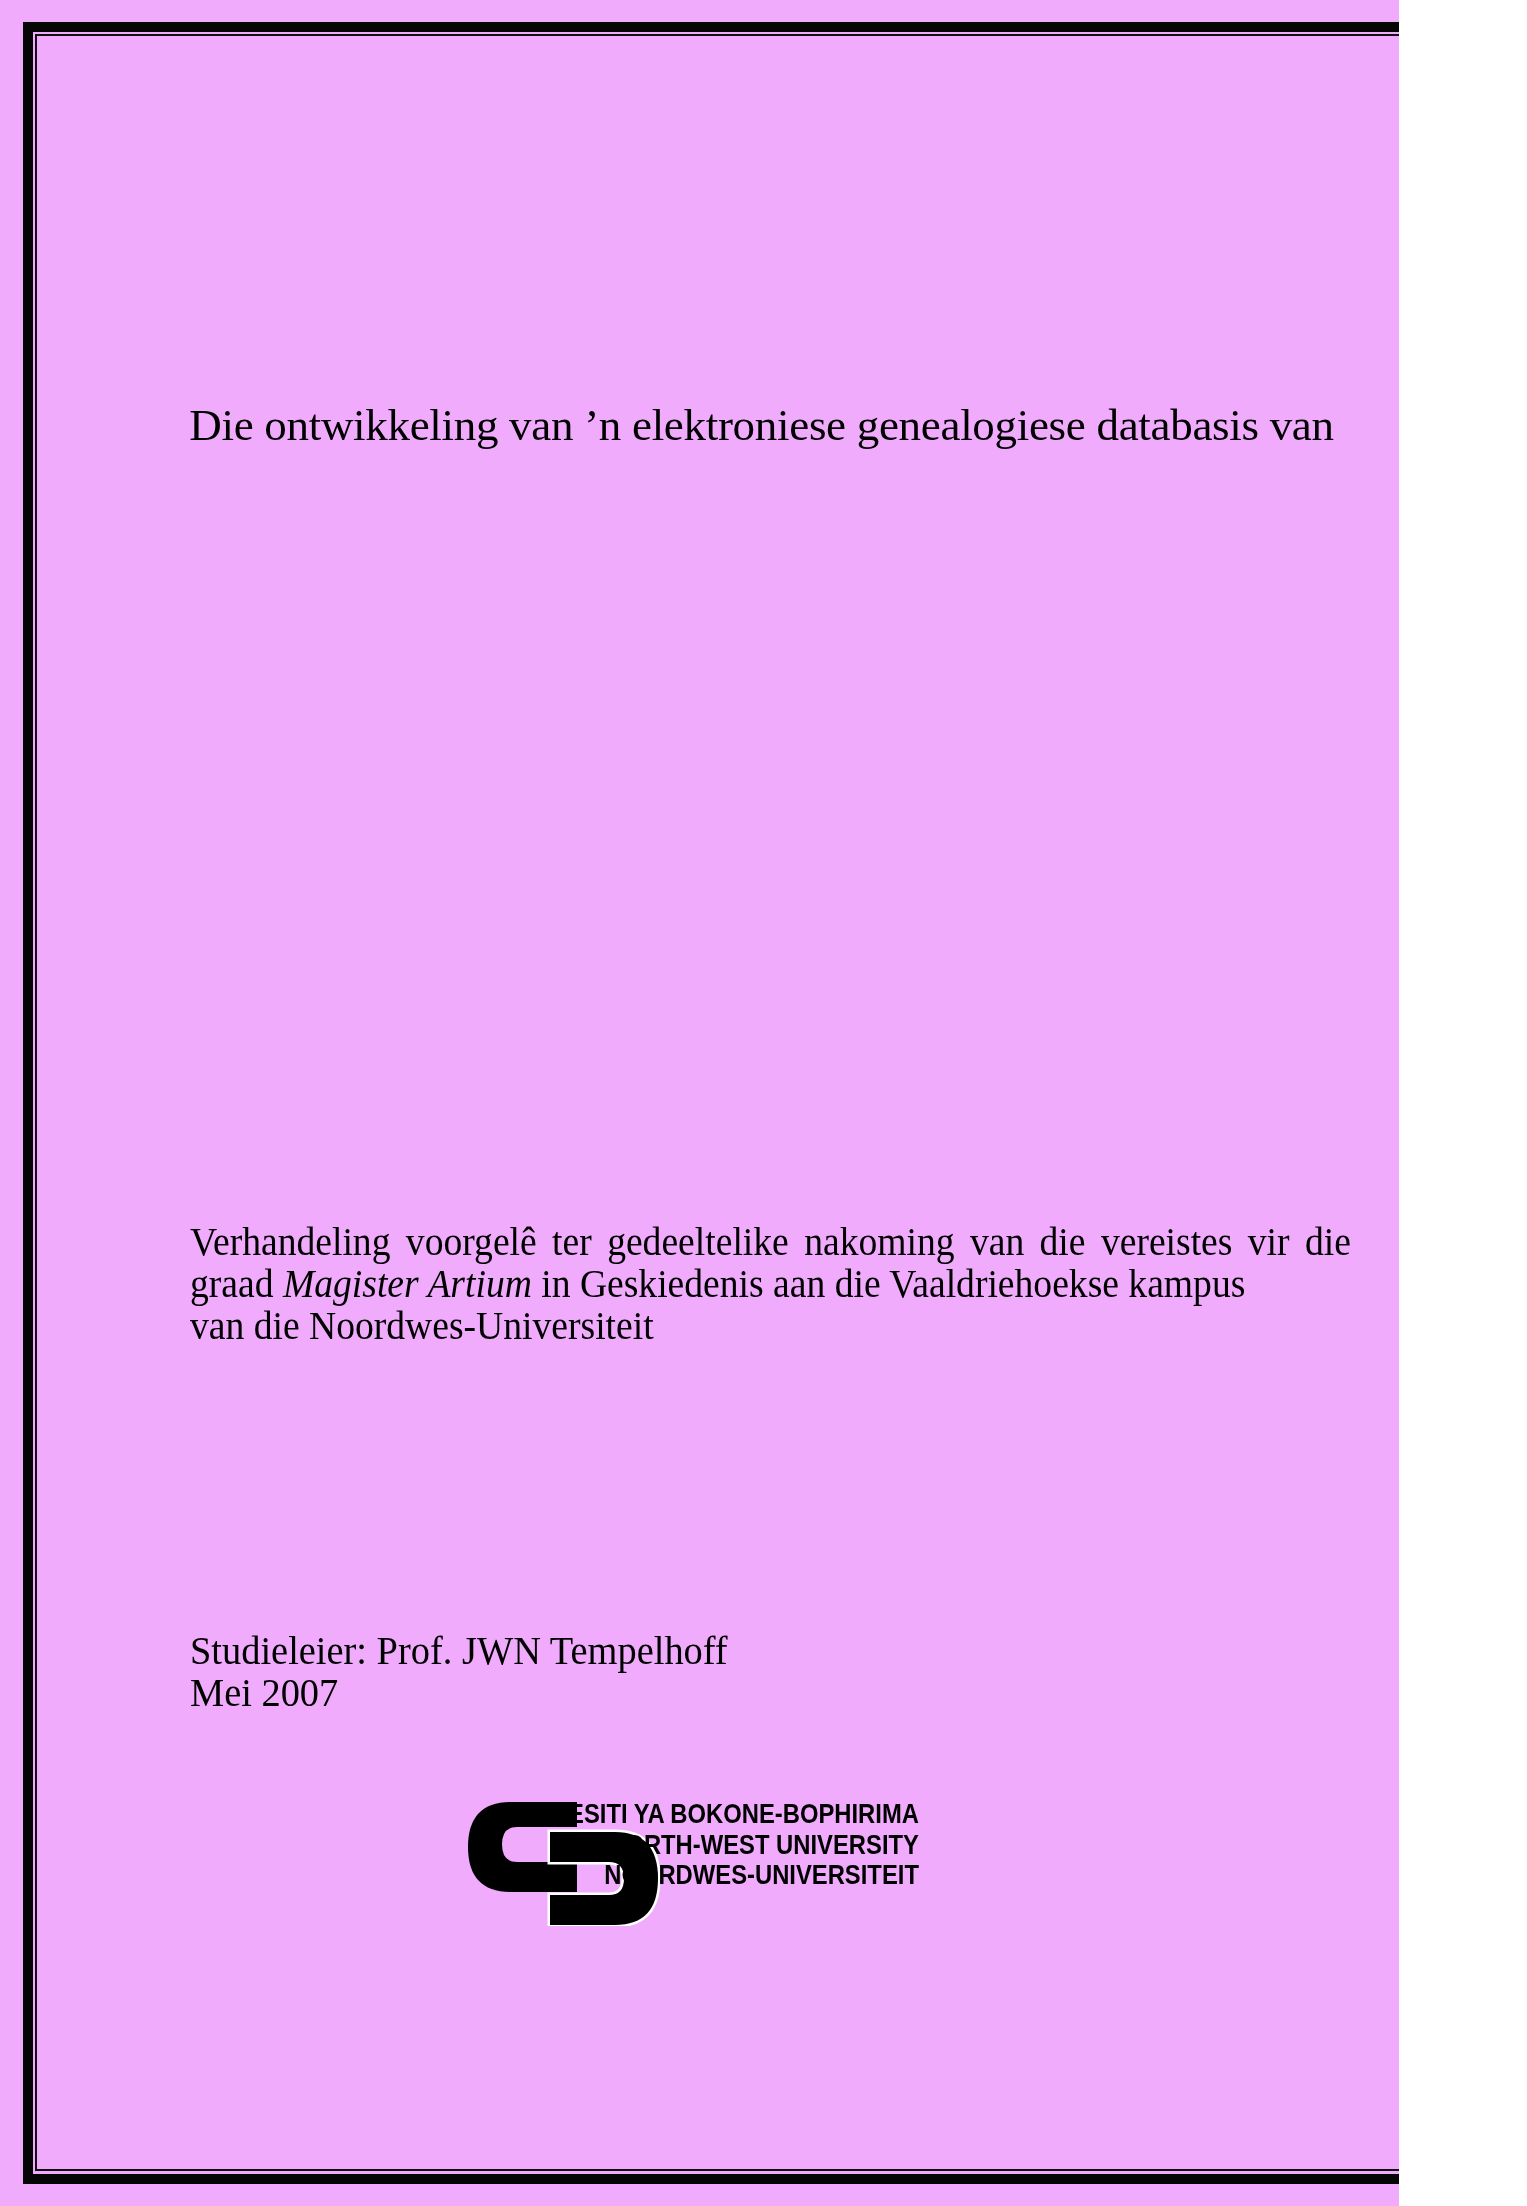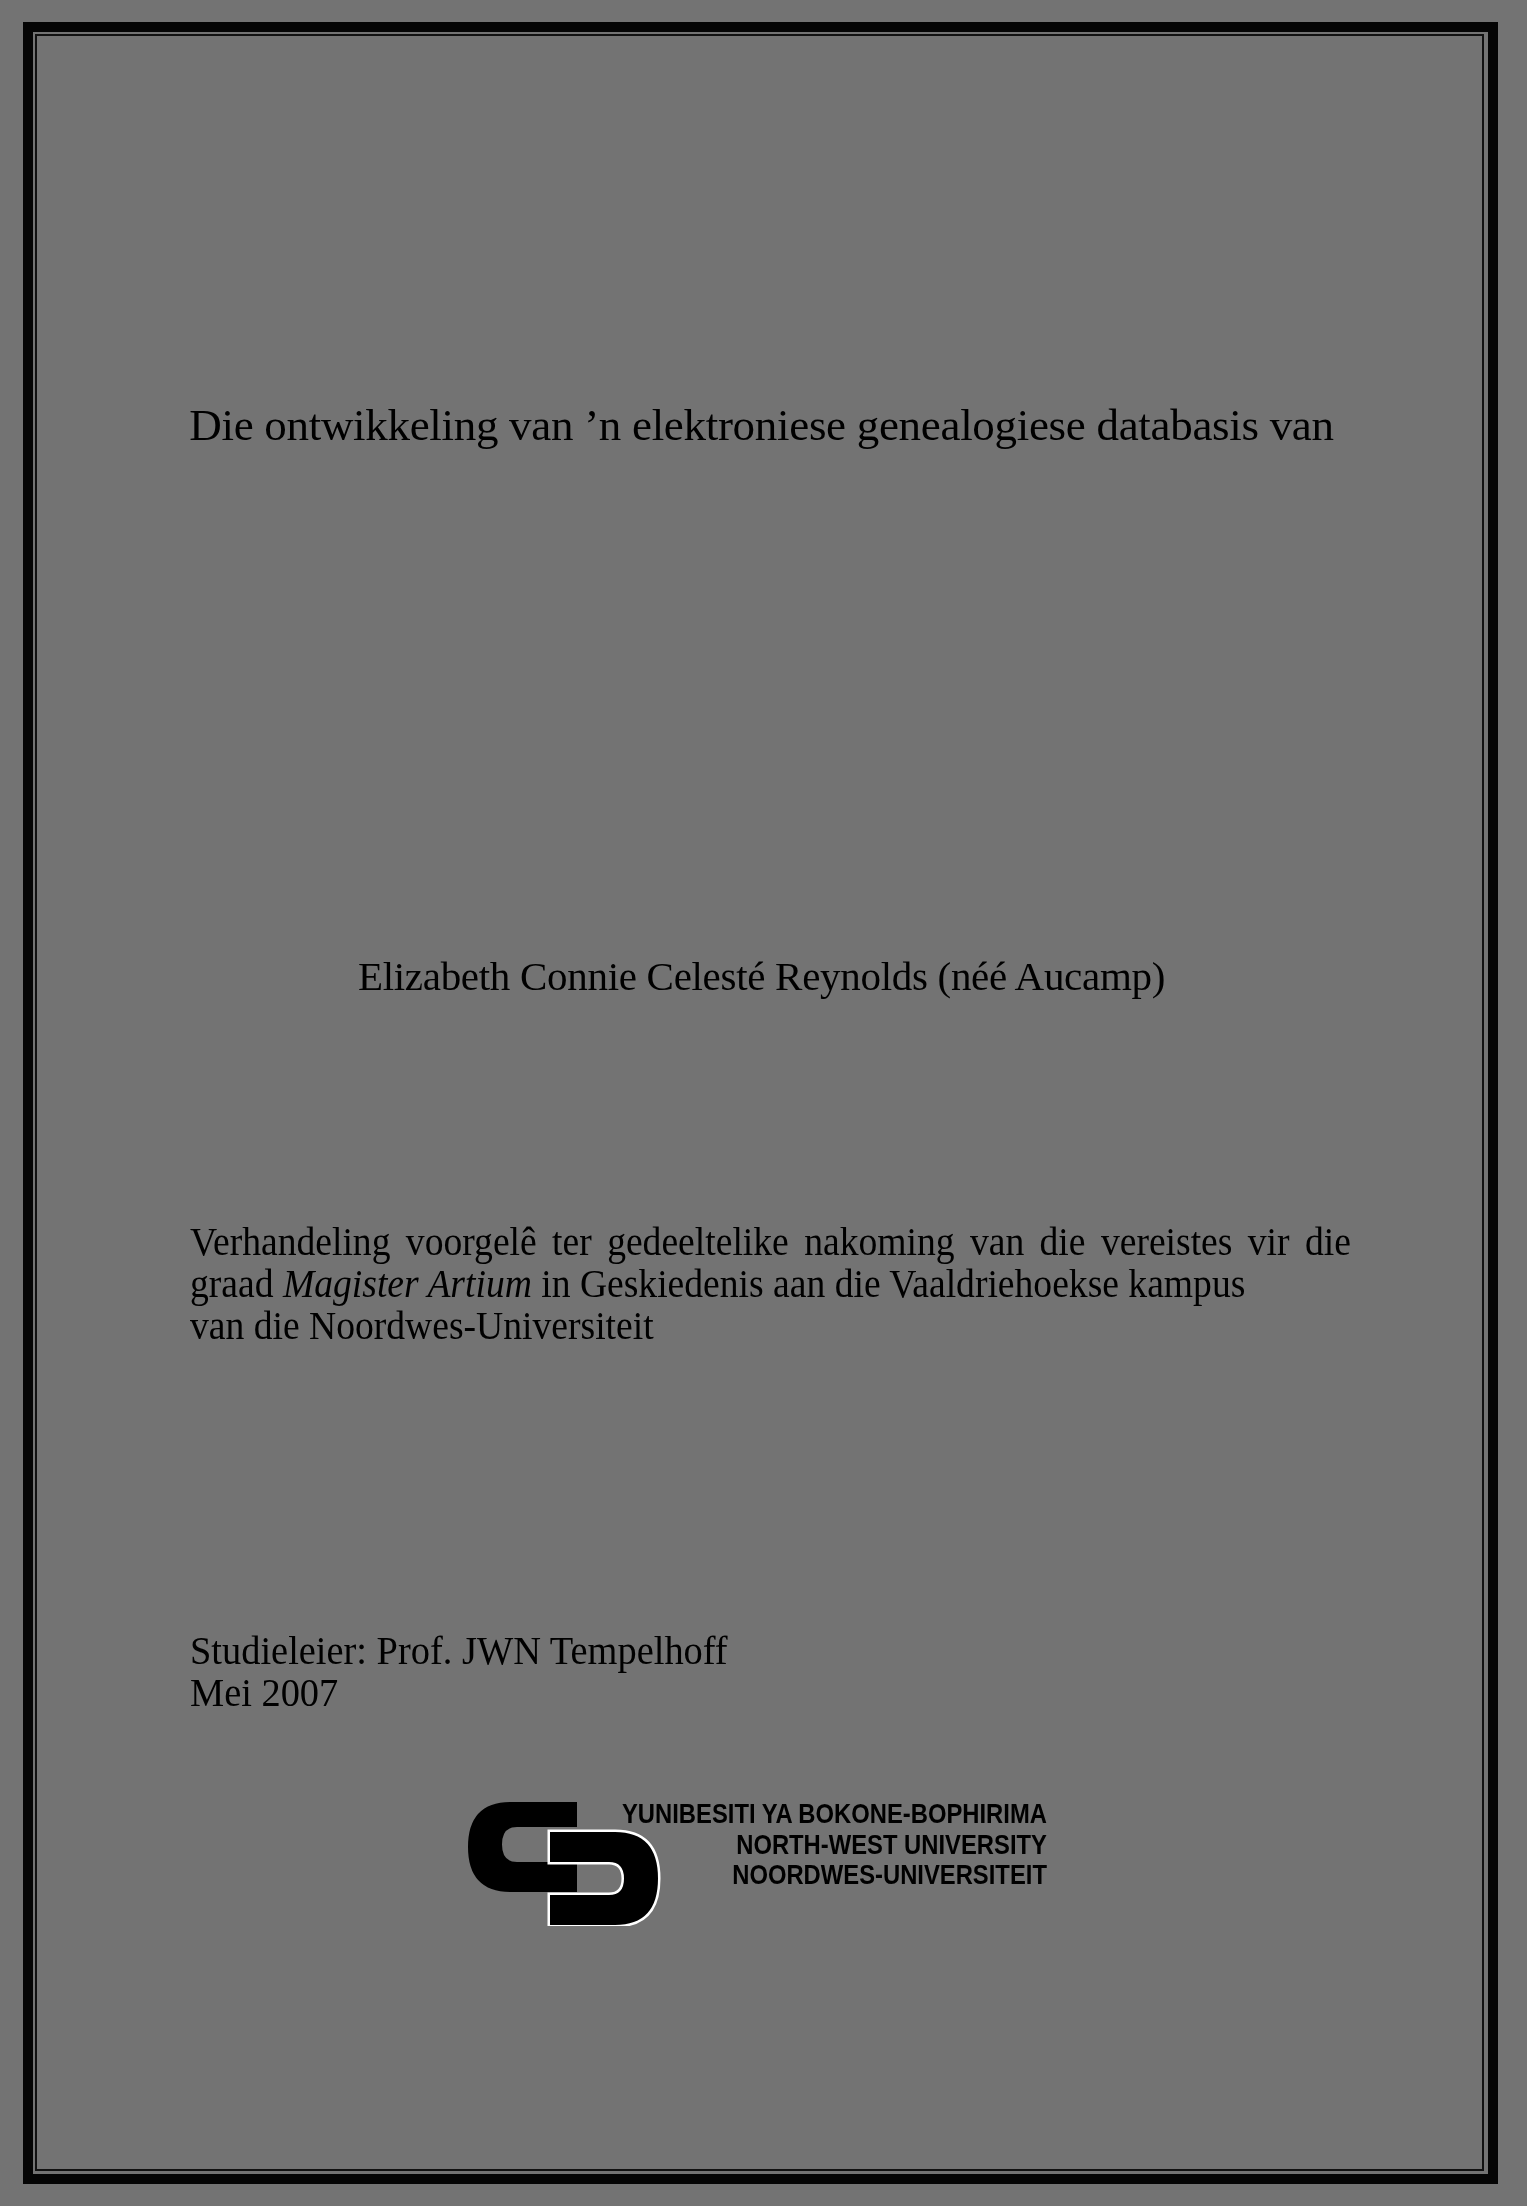--- a/index.html
+++ b/index.html
@@ -2,23 +2,23 @@
 <html><head>
 <meta charset="utf-8">
 <style>
   html, body {
     margin: 0;
     padding: 0;
     background: #ffffff;
   }
   .page {
     position: relative;
-    width: 1527px;
+    width: 1399px;
     height: 2206px;
-    background: #737373;
+    background: #f0abfc;
     overflow: hidden;
     font-family: "Liberation Serif", serif;
     color: #000000;
     text-decoration: underline;
   }
   
   .frame-outer {
     position: absolute;
     left: 23px; top: 22px;
     width: 1475px; height: 2162px;
@@ -109,21 +109,20 @@
 <div class="page">
 
   <div class="frame-outer"></div>
   <div class="frame-inner"></div>
 
   <div class="centerband title-block">
     <div>Die ontwikkeling van ’n elektroniese genealogiese databasis van</div>
   </div>
 
 
-  <div class="centerband author">Elizabeth Connie Celesté Reynolds (néé Aucamp)</div>
 
   <div class="statement">
     <div class="just">Verhandeling voorgelê ter gedeeltelike nakoming van die vereistes vir die</div>
     <div><span>graad </span><i>Magister Artium</i><span> in Geskiedenis aan die Vaaldriehoekse kampus</span></div>
     <div>van die Noordwes-Universiteit</div>
   </div>
 
   <div class="supervisor-block">
     <div>Studieleier: Prof. JWN Tempelhoff</div>
     <div>Mei 2007</div>

